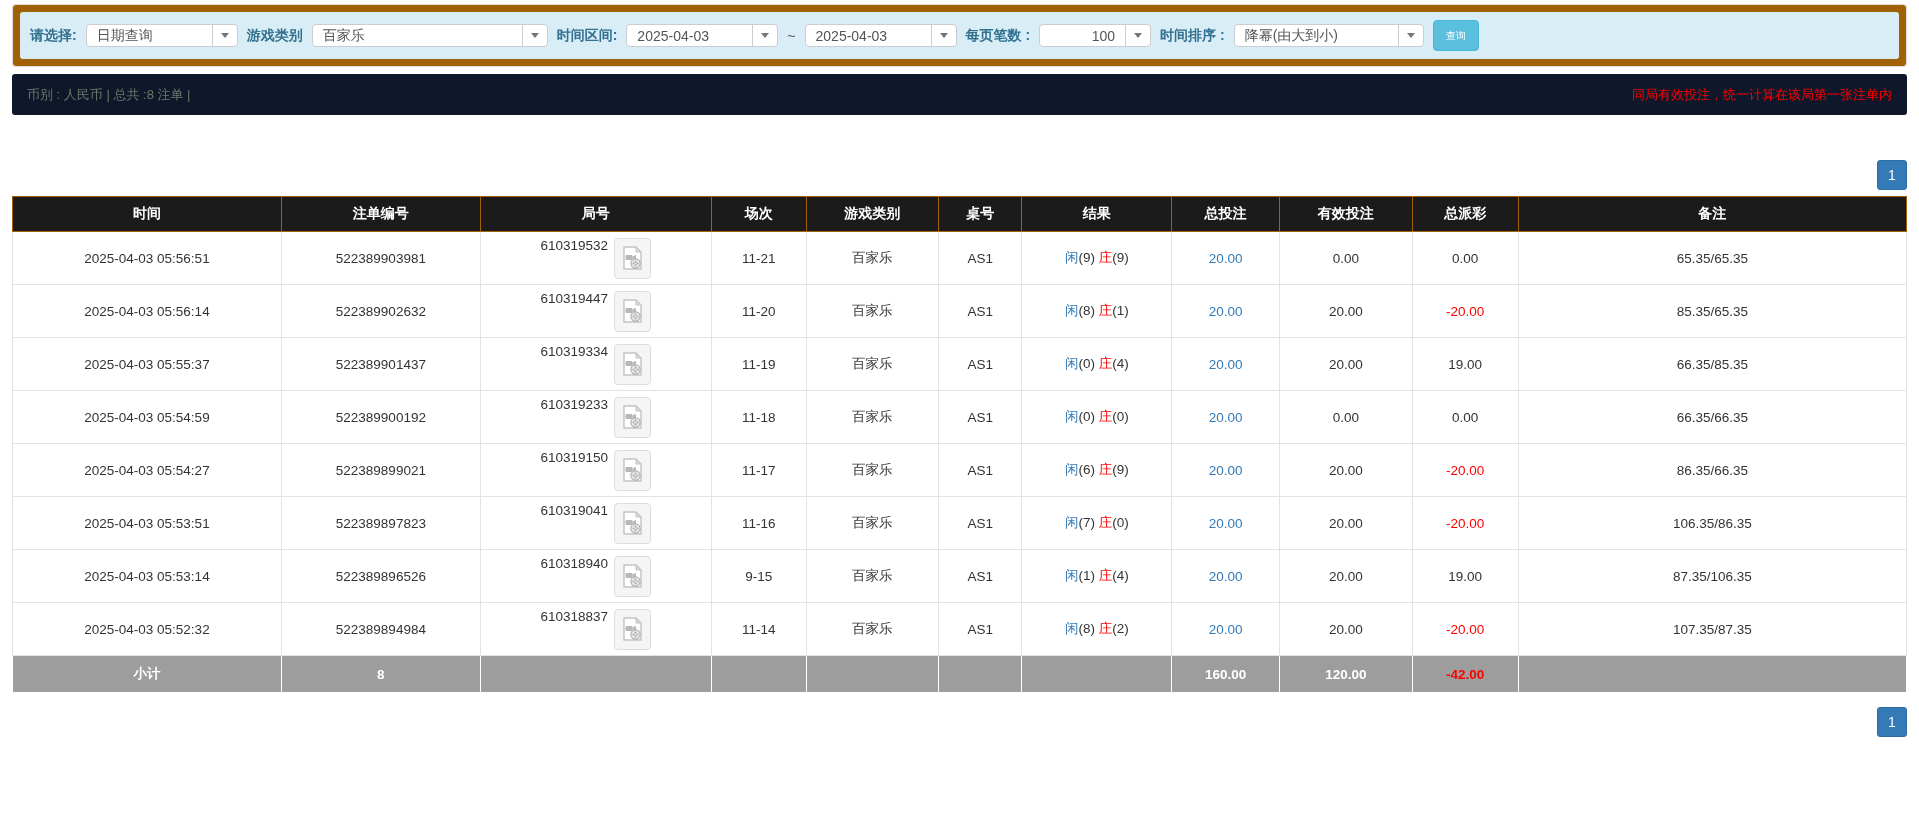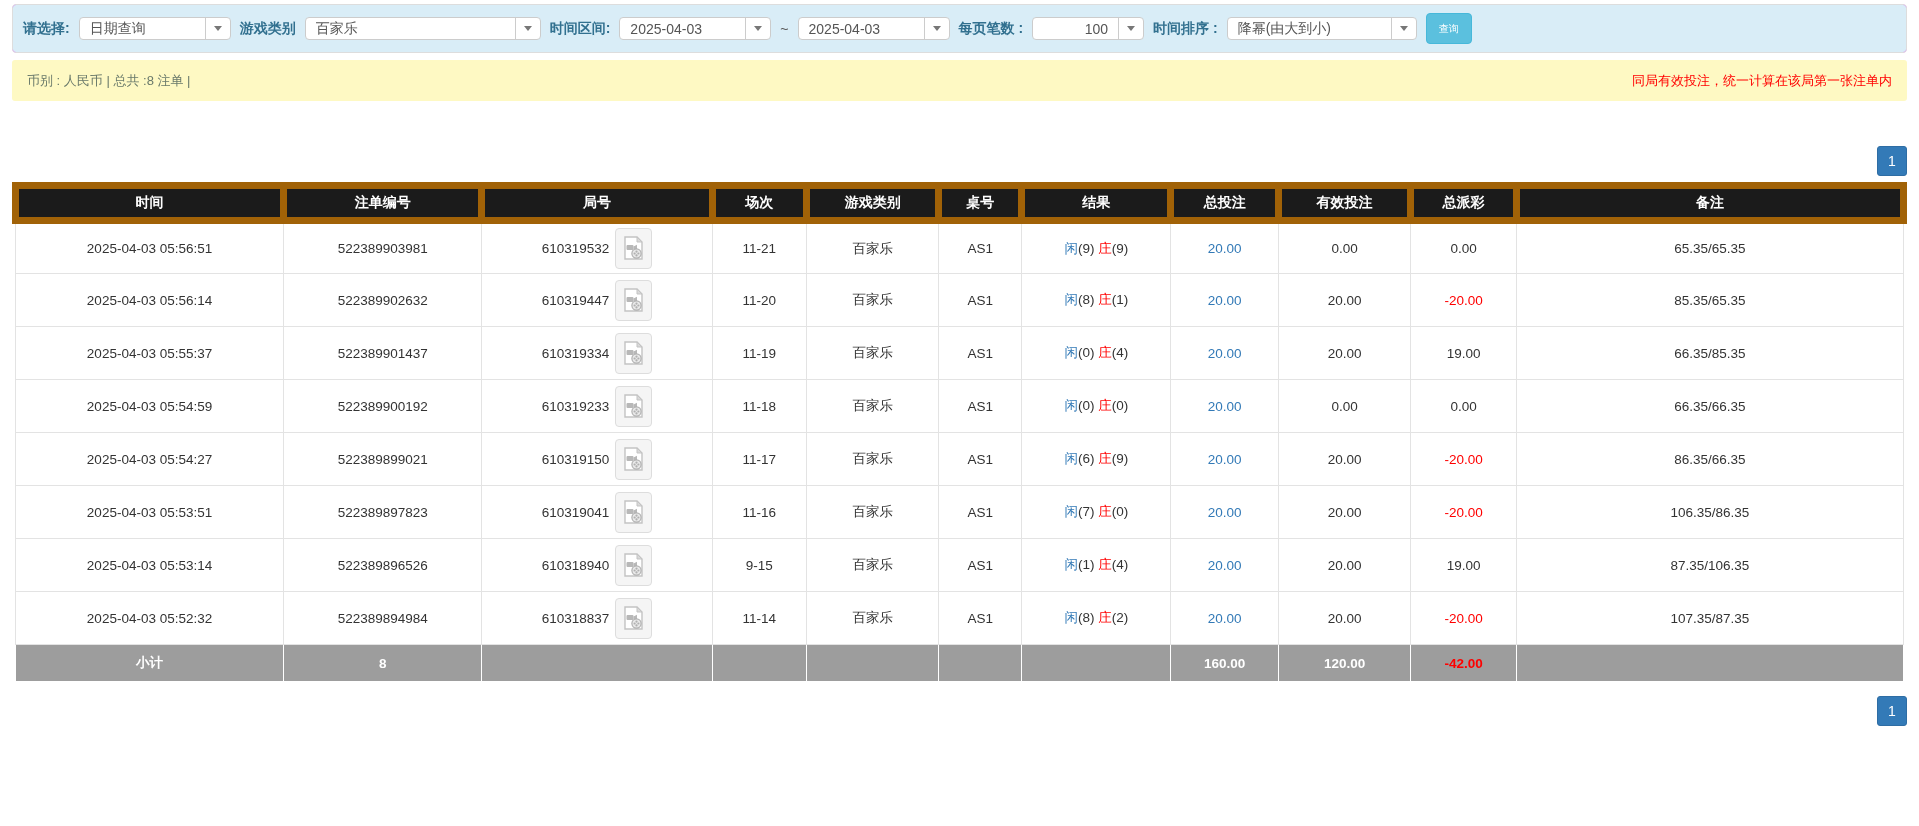--- a/index.html
+++ b/index.html
@@ -3,52 +3,52 @@
 <meta charset="utf-8">
 <style>
   * { margin:0; padding:0; box-sizing:border-box; }
   html,body { background:#fff; font-family:"Liberation Sans","DejaVu Sans",sans-serif; color:#333; }
   .page { width:1919px; min-height:826px; padding:4px 12px 10px 12px; }
 
   
   .page-title { font-size:23px; font-weight:600; color:#333; margin:2px 0 12px 2px; }
 
   
-  .filter-panel { border:1px solid #ddd; border-radius:4px; background:#d946ef; }
+  .filter-panel { border:1px solid #ddd; border-radius:4px; padding:7px; background:#a16207; }
   .filter-bar { background:#d9edf7; border-radius:3px; padding:8px 10px; display:flex; align-items:center; gap:9px; }
   .f-label { font-size:14px; font-weight:bold; color:#31708f; white-space:nowrap; }
   .select { background:#fff; border:1px solid #ccc; border-radius:4px; height:23px; display:flex; align-items:center; cursor:pointer; }
   .select .sel-text { padding:0 10px; font-size:14px; color:#555; flex:1; white-space:nowrap; overflow:hidden; }
   .select .caret-box { width:25px; align-self:stretch; border-left:1px solid #ccc; display:flex; align-items:center; justify-content:center; }
   .caret { width:0; height:0; border-left:4px solid transparent; border-right:4px solid transparent; border-top:5px solid #777; }
   .w150 { width:152px; } .w235 { width:236px; } .w152 { width:152px; } .w110 { width:112px;text-align:right; } .w188 { width:190px; }
   .tilde { font-size:14px; color:#555; }
   .search-btn { background:#5bc0de; border:1px solid #46b8da; color:#fff; font-size:10px; border-radius:4px; height:31px; padding:0 12px; cursor:pointer; }
 
   
-  .summary-bar { margin-top:7px; background:#fef9c3; border-radius:3px; padding:0 15px; height:41px; display:flex; align-items:center; justify-content:space-between; }
+  .summary-bar { margin-top:7px; background:#0f172a; border-radius:3px; padding:0 15px; height:41px; display:flex; align-items:center; justify-content:space-between; }
   .summary-left { font-size:13px; color:#69796a; }
   .summary-notice { font-size:13px; color:#ff0000; }
 
   
   .pager-row { display:flex; justify-content:flex-end; margin:45px 0 6px 0; }
   .pager-row.bottom { margin:14px 0 0 0; }
   .page-btn { width:30px; height:30px; background:#337ab7; border:1px solid #2e6da4; border-radius:3px; color:#fff; font-size:14px; display:flex; align-items:center; justify-content:center; cursor:pointer; }
 
   
   table.records { width:100%; border-collapse:collapse; table-layout:fixed; }
-  .records thead th { background:#1b1b1b; color:#fff; font-size:14px; font-weight:bold; height:35px; border:7px solid #a16207; text-align:center; }
+  .records thead th { background:#1b1b1b; color:#fff; font-size:14px; font-weight:bold; height:35px; border:1px solid #a16207; text-align:center; }
   .records tbody td { background:#fff; border:1px solid #e3e3e3; height:53px; text-align:center; font-size:13.5px; color:#333; vertical-align:middle; }
   .records tfoot td { background:#9d9d9d; color:#fff; border:1px solid #fff; height:37px; text-align:center; font-size:13.5px; font-weight:bold; }
   .records tfoot tr { border-bottom:1px solid #a21caf; }
   .blue-link { color:#337ab7; cursor:pointer; text-decoration:none; }
   .player { color:#337ab7; }
   .banker { color:#ff0000; }
   .neg { color:#ff0000 !important;margin-left:30px; }
-  .round-cell { display:flex; align-items:center; justify-content:center; gap:6px; }
+  .round-cell { display:flex; justify-content:center; gap:6px; }
   .video-btn { width:37px; height:41px; background:#f5f5f5; border:1px solid #ddd; border-radius:4px; display:inline-flex; align-items:center; justify-content:center; cursor:pointer; }
 </style>
 </head>
 <body>
 
 <div class="page">
 
 
   <div class="filter-panel">
     <div class="filter-bar">

